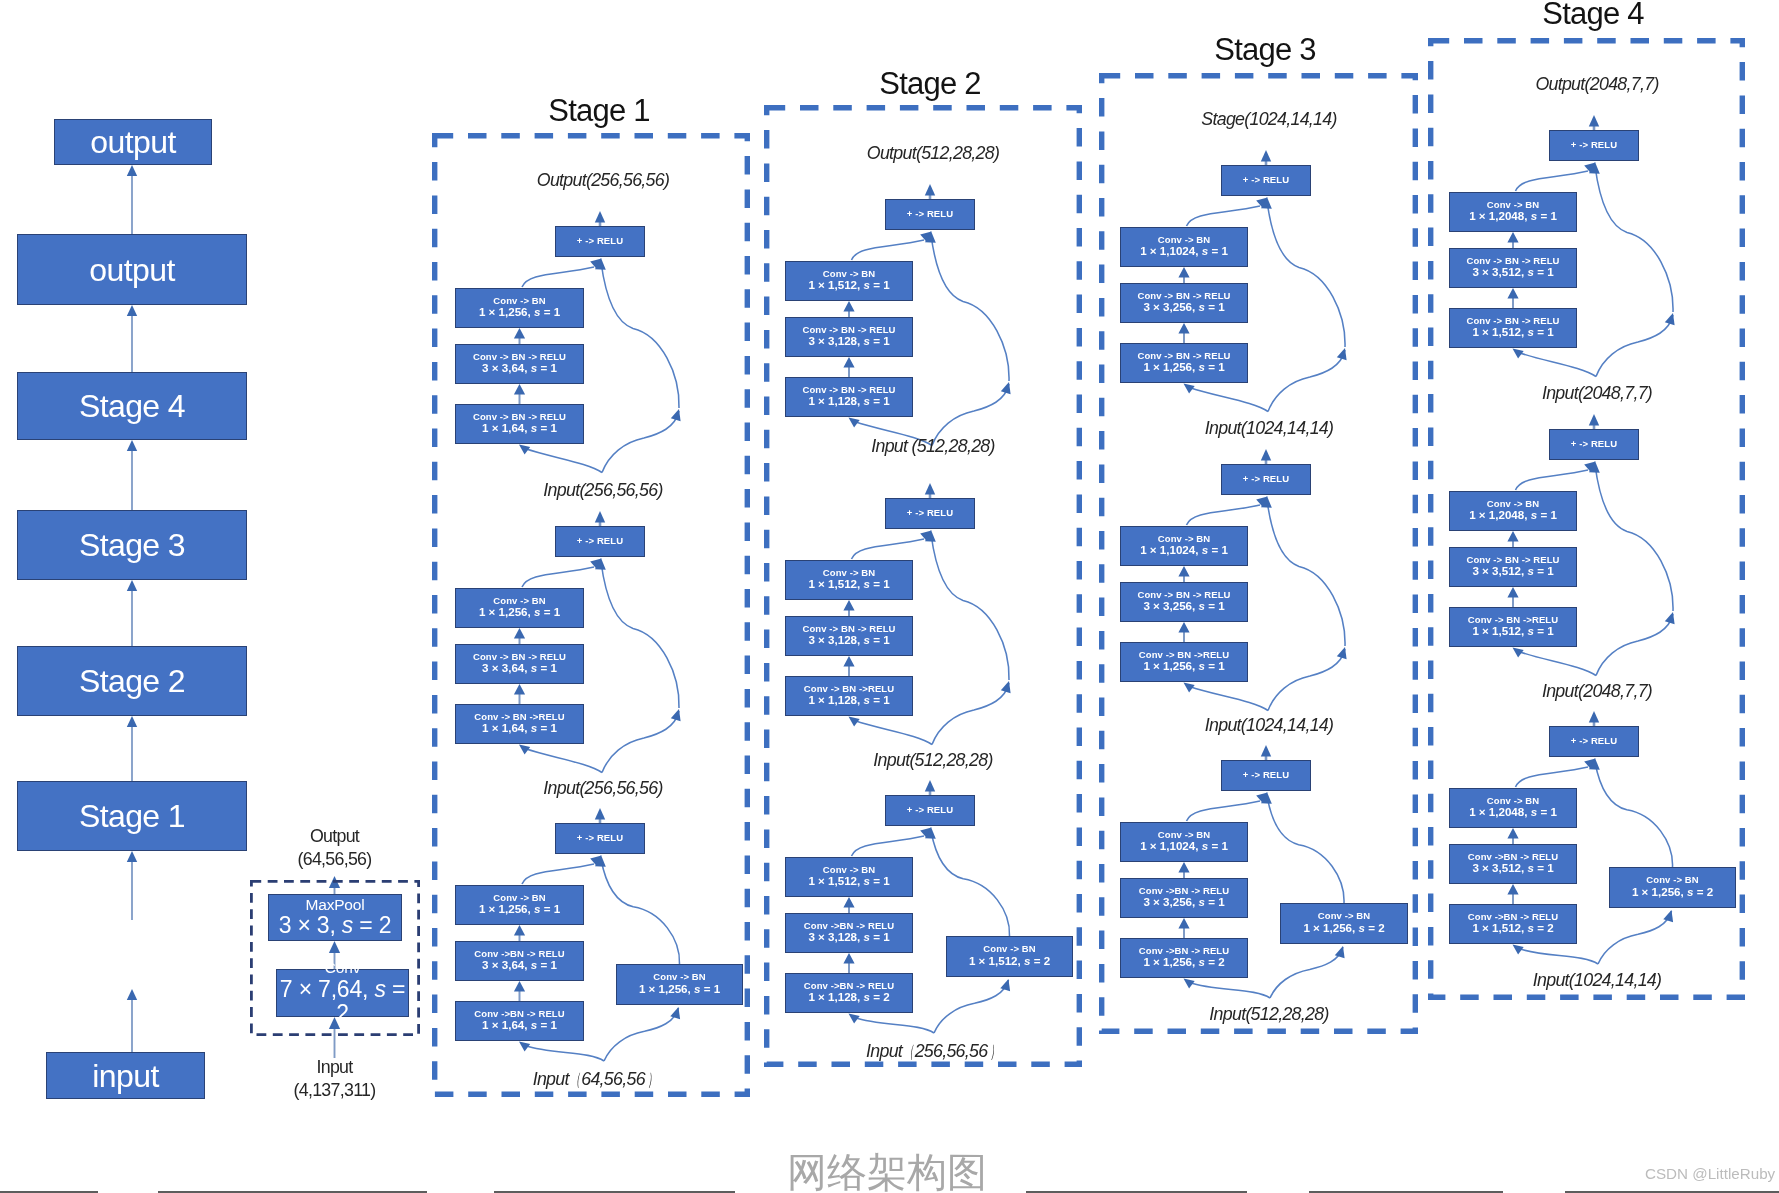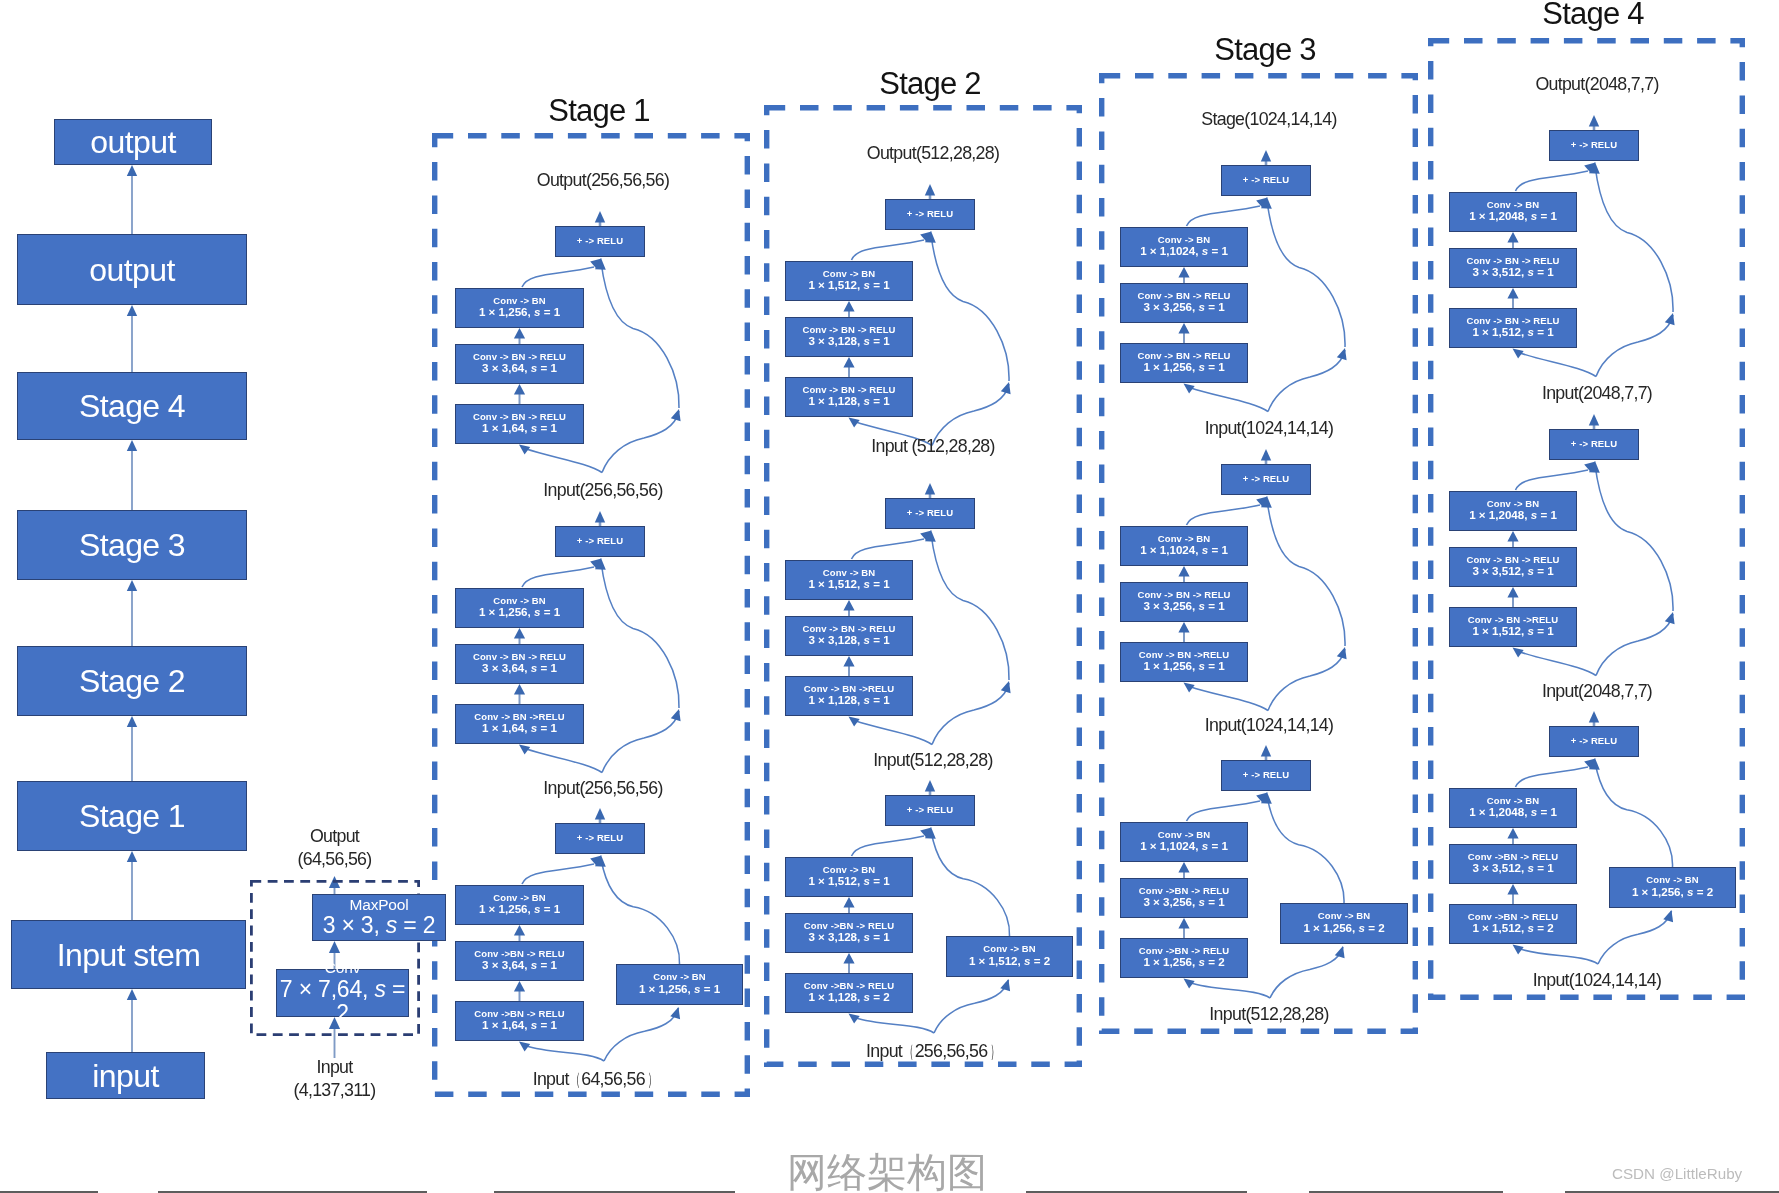--- a/index.html
+++ b/index.html
@@ -10,21 +10,21 @@
       color:#ffffff;display:flex;flex-direction:column;align-items:center;justify-content:center;
       text-align:center;line-height:1.08;}
   .nb.big{font-size:32px;letter-spacing:-0.6px;line-height:1;}
   .nb.mini{font-size:9.5px;font-weight:bold;letter-spacing:0.1px;padding-bottom:1.5px;}
   .nb.mini .l2{font-size:11.6px;font-weight:bold;font-style:normal;letter-spacing:0;}
   .nb.mini .l2 i{font-style:italic;}
   .nb.stem{font-size:15.5px;letter-spacing:-0.2px;}
   .nb.stem .l2{font-size:23px;font-style:normal;}
   .nb.stem .l2 i{font-style:italic;}
   .lbl{position:absolute;color:#262626;font-size:17.8px;letter-spacing:-0.7px;
-       white-space:nowrap;transform:translateX(-50%);}
+       white-space:nowrap;transform:translateX(-50%);font-style:italic;}
   .stitle{position:absolute;color:#131313;font-size:31px;letter-spacing:-0.8px;
           white-space:nowrap;transform:translateX(-50%);}
   .caption{position:absolute;color:#a8a8a8;font-size:40px;white-space:nowrap;line-height:1;}
   .wm{position:absolute;color:#bcbcbc;font-size:15.2px;white-space:nowrap;}
   .botline{position:absolute;height:1.6px;background:#5d5d5d;top:1191.4px;}
   .fwp{display:inline-block;transform:scaleX(0.45);width:12.5px;text-align:center;}
   .stemlbl{position:absolute;color:#262626;font-size:17.8px;letter-spacing:-0.7px;
            white-space:nowrap;transform:translateX(-50%);text-align:center;line-height:1.3;}
 </style>
 </head>
@@ -329,27 +329,24 @@
     </div>
 <div class="nb big" style="left:17px;top:510px;width:230px;height:70px;">
       <span>Stage 3</span>
     </div>
 <div class="nb big" style="left:17px;top:646px;width:230px;height:70px;">
       <span>Stage 2</span>
     </div>
 <div class="nb big" style="left:17px;top:781px;width:230px;height:70px;">
       <span>Stage 1</span>
     </div>
-<div class="nb big" style="left:11px;top:920px;width:235px;height:69px;">
-      <span>Input stem</span>
-    </div>
 <div class="nb big" style="left:46px;top:1052px;width:159px;height:47px;">
       <span>input</span>
     </div>
-<div class="nb stem" style="left:268px;top:894px;width:134px;height:47px;margin-left:44px;">
+<div class="nb stem" style="left:268px;top:894px;width:134px;height:47px;">
       <span class="l1">MaxPool</span>
       <span class="l2 math">3 × 3, <i>s</i> = 2</span>
     </div>
 <div class="nb stem" style="left:276px;top:969px;width:133px;height:48px;">
       <span class="l1">Conv</span>
       <span class="l2 math">7 × 7,64, <i>s</i> = 2</span>
     </div>
 <div class="stemlbl" style="left:334.5px;top:825px;">
       <div>Output</div>
       <div>(64,56,56)</div>
@@ -568,20 +565,20 @@
     </div>
 <div class="nb mini" style="left:1609px;top:867px;width:127px;height:41px;">
       <span class="l1">Conv -&gt; BN</span>
       <span class="l2 math">1 × 1,256, <i>s</i> = 2</span>
     </div>
 <div class="lbl math2" style="left:1597px;top:74px;">Output(2048,7,7)</div>
 <div class="lbl math2" style="left:1597px;top:383px;">Input(2048,7,7)</div>
 <div class="lbl math2" style="left:1597px;top:681px;">Input(2048,7,7)</div>
 <div class="lbl math2" style="left:1597px;top:970px;">Input(1024,14,14)</div>
 <div class="caption" style="left:787px;top:1152px;">网络架构图</div>
-<div class="wm" style="left:1612px;top:1165px;">CSDN @LittleRuby</div>
+<div class="wm" style="left:1645px;top:1165px;">CSDN @LittleRuby</div>
 <div class="botline" style="left:0px;width:98px;"></div>
 <div class="botline" style="left:158px;width:269px;"></div>
 <div class="botline" style="left:494px;width:241px;"></div>
 <div class="botline" style="left:1026px;width:221px;"></div>
 <div class="botline" style="left:1309px;width:194px;"></div>
 <div class="botline" style="left:1565px;width:214px;"></div>
 </div>
 
 </body></html>

